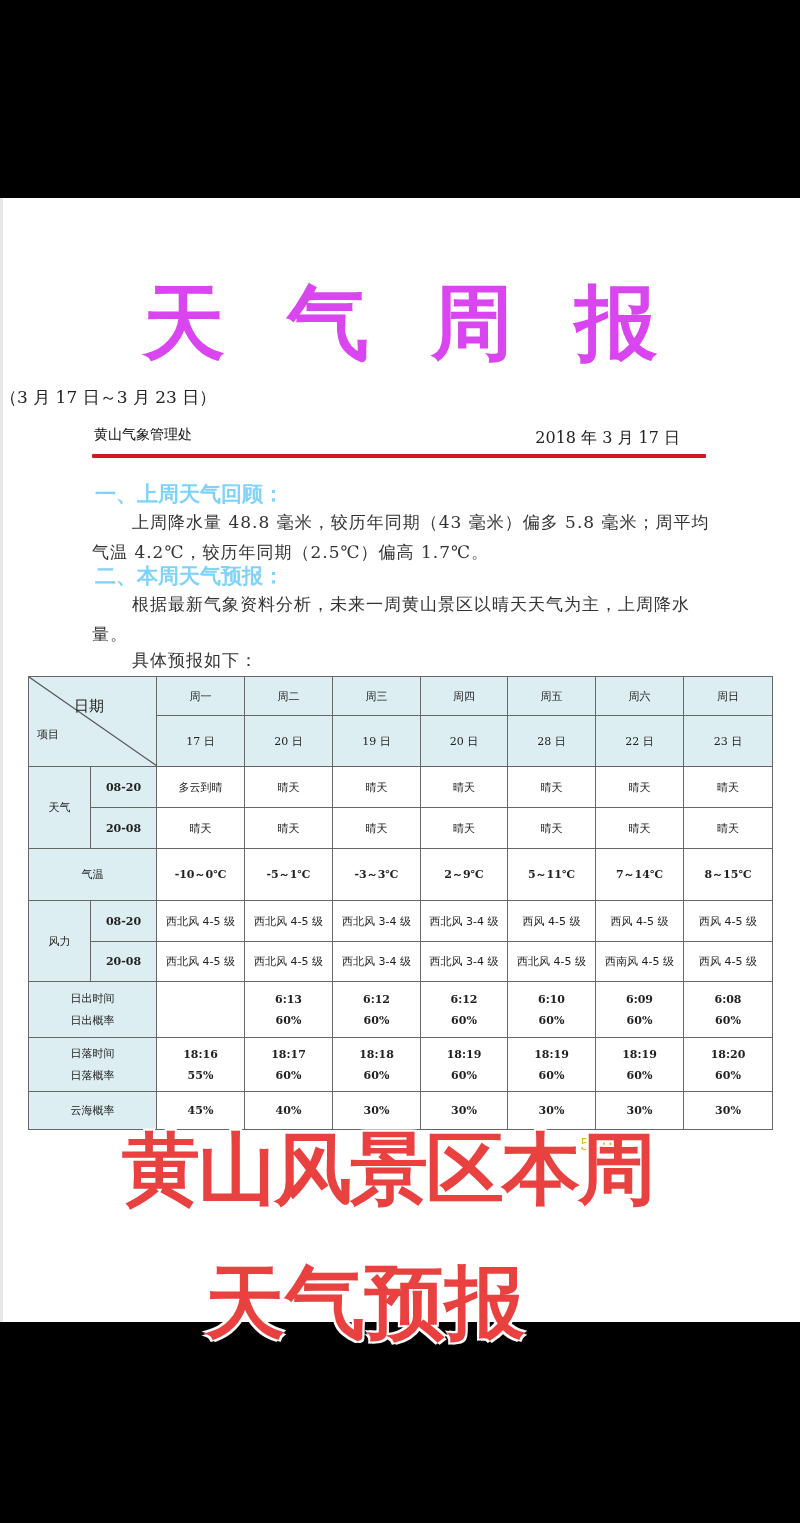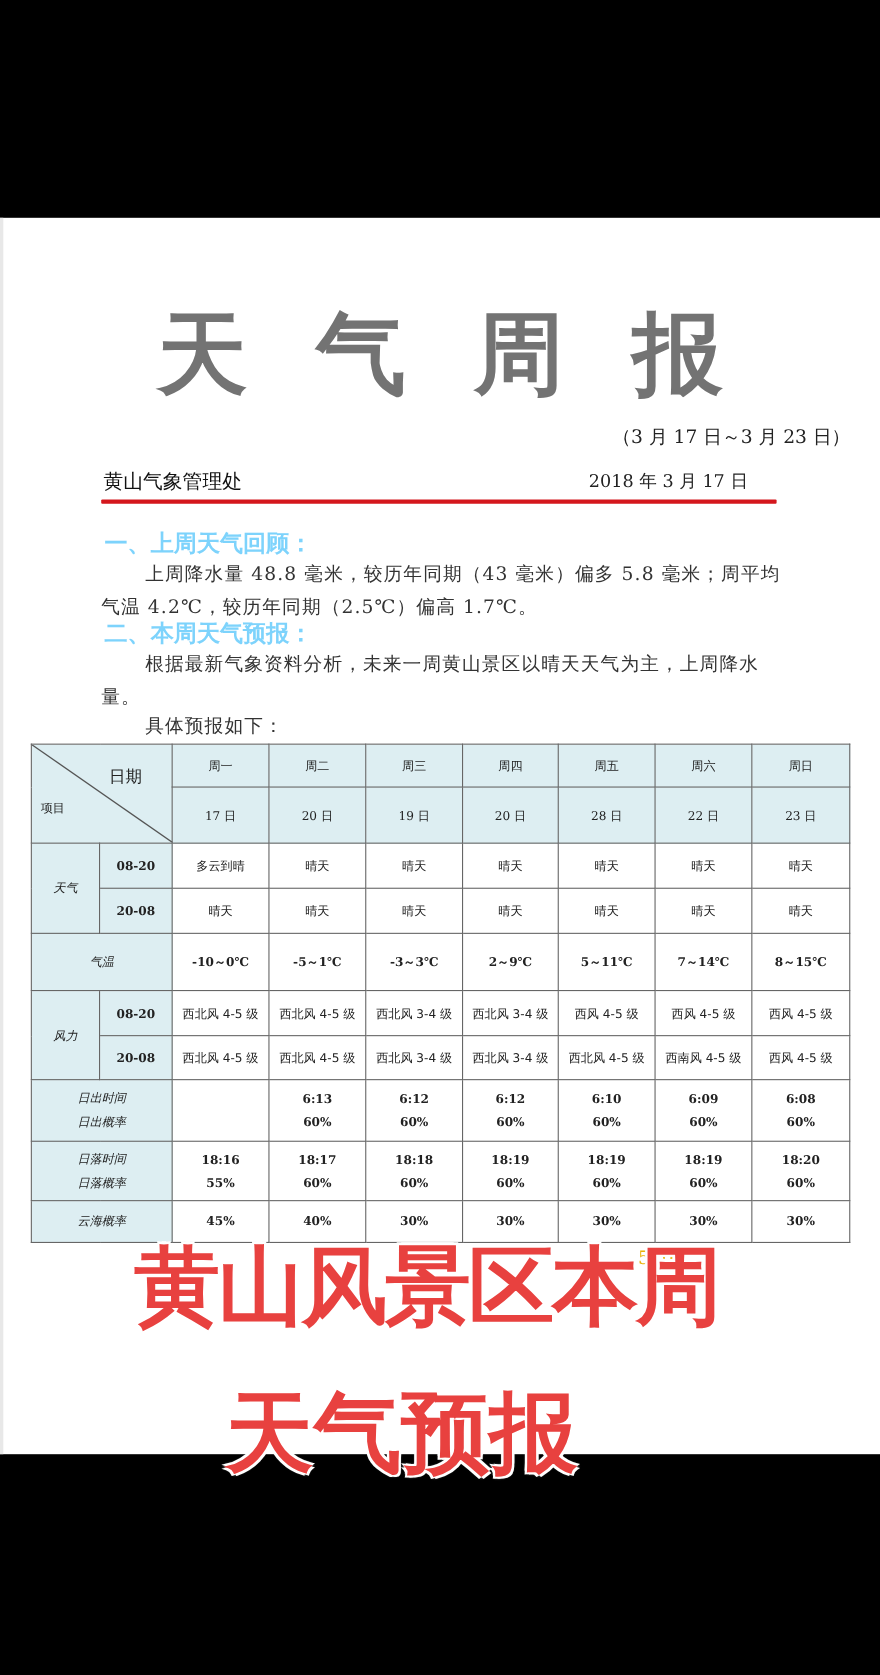--- a/index.html
+++ b/index.html
@@ -1,42 +1,42 @@
 <!DOCTYPE html>
 <html><head>
 <meta charset="utf-8">
 <style>
   html, body { margin:0; padding:0; }
   body { width:800px; height:1523px; background:#000; position:relative; overflow:hidden;
          font-family:"DejaVu Serif","Liberation Serif",serif; }
   .page { position:absolute; left:0; top:198px; width:800px; height:1124px; background:#fff;
           border-left:3px solid #e8e8e8; box-sizing:border-box; }
   .big-title { position:absolute; top:272px; left:0; width:800px; text-align:center;
-               color:#737373; font-size:82px; font-weight:bold; letter-spacing:62px;
+               color:#d946ef; font-size:82px; font-weight:bold; letter-spacing:62px;
                font-family:"DejaVu Serif",serif; padding-left:62px; box-sizing:border-box; line-height:100px; }
-  .daterange { position:absolute; top:386px; left:0; width:773px; text-align:right; font-size:17px; color:#222; }
-  .org { position:absolute; top:426px; left:94px; font-size:18px; color:#111; font-family:"DejaVu Sans",sans-serif;text-align:center; }
+  .daterange { position:absolute; top:386px; left:0; width:773px; text-align:left; font-size:17px; color:#222; }
+  .org { position:absolute; top:426px; left:94px; font-size:14px; color:#111; font-family:"DejaVu Sans",sans-serif;text-align:center; }
   .pubdate { position:absolute; top:428px; right:120px; font-size:16px; color:#222; }
   .redline { position:absolute; top:454px; left:92px; width:614px; height:4px; background:#d4171d; border-radius:1px; }
   .h1 { position:absolute; left:95px; font-size:21px; font-weight:bold; color:#7dd3fc; font-family:"DejaVu Sans",sans-serif; }
   .para { position:absolute; left:92px; width:620px; font-size:17px; color:#333; line-height:30px; letter-spacing:1px; }
   .indent { text-indent:40px; }
   table.fc { position:absolute; left:28px; top:676px; width:744px; border-collapse:collapse; table-layout:fixed; }
   table.fc td { border:1.5px solid #666; text-align:center; vertical-align:middle; padding:0;
                 font-size:11px; color:#222; }
   .hd { background:#ddeef2; }
   .dayname { font-size:15px; font-family:Liberation Serif, serif; color:#222; }
   .daydate { font-size:15px; color:#222; }
-  .lbl { font-size:14px; font-family:"DejaVu Sans",sans-serif; color:#222;font-style:italic; }
+  .lbl { font-size:14px; font-family:"DejaVu Sans",sans-serif; color:#222; }
   .sub { font-size:12px; font-weight:bold; }
   .num { font-weight:bold; font-size:11px; line-height:21px; }
   .wx { font-size:11px; font-family:"DejaVu Sans",sans-serif; color:#333; }
   .corner { position:relative; height:89px; }
   .corner svg { position:absolute; left:0; top:0; }
-  .corner .c-date { position:absolute; right:27px; top:20px; font-size:15px; font-family:"DejaVu Sans",sans-serif; }
+  .corner .c-date { position:absolute; right:52px; top:20px; font-size:15px; font-family:"DejaVu Sans",sans-serif; }
   .corner .c-item { position:absolute; left:8px; top:50px; font-size:11px; font-family:"DejaVu Sans",sans-serif; }
   .watermark { position:absolute; top:1134px; left:580px; font-size:17px; color:#eab308; }
   .overlay { position:absolute; left:0; width:800px; text-align:center; color:#e8413f;
              font-family:"DejaVu Sans",sans-serif; font-weight:bold;
              -webkit-text-stroke:0; text-shadow: 0 0 3px #fff, 0 0 3px #fff, 2px 2px 0 #fff, -2px -2px 0 #fff, 2px -2px 0 #fff, -2px 2px 0 #fff; }
   .ov1 { top:1118px; font-size:78px; left:-12px; letter-spacing:-2px; }
   .ov2 { top:1250px; font-size:80px; left:-35px; }
 </style>
 </head>
 <body>

